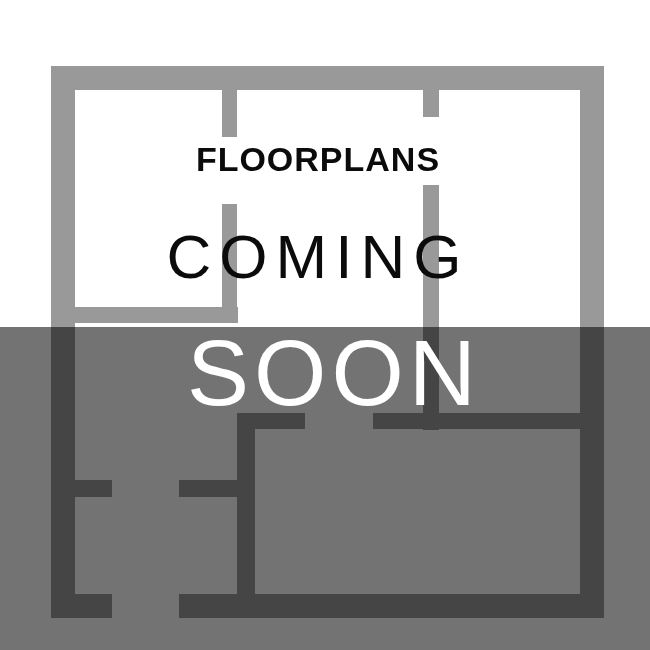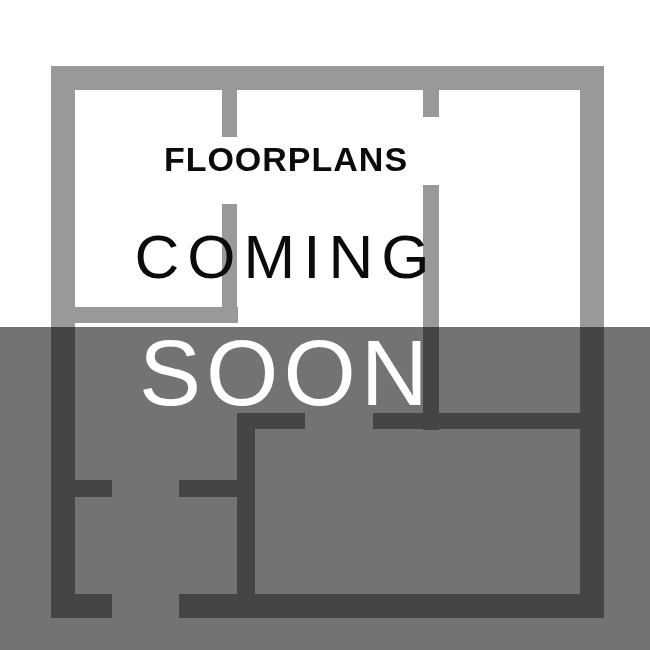--- a/index.html
+++ b/index.html
@@ -27,20 +27,21 @@
   }
   
   .text-layer {
     position: absolute;
     left: 0;
     width: 572px;
     text-align: center;
     line-height: 1;
     white-space: nowrap;
     pointer-events: none;
+    padding-left: 32px;
   }
   #eyebrow {
     top: 142px;
     z-index: 2;
     font-size: 34px;
     font-weight: 600;
     letter-spacing: 1px;
     color: var(--dark-text, #0b0b0b);
   }
   #title-line1 {
@@ -51,20 +52,21 @@
     letter-spacing: 8px;
     color: var(--dark-text, #0b0b0b);
   }
   #title-line2 {
     top: 327px;
     z-index: 4;
     font-size: 93px;
     font-weight: 500;
     letter-spacing: 5px;
     color: var(--light-text, #ffffff);
+    margin-left: 16px;
   }
   
   #overlay {
     position: absolute;
     left: 0;
     top: 327px;
     width: 650px;
     height: 323px;
     z-index: 3;
     background: var(--overlay, rgba(0, 0, 0, 0.55));

